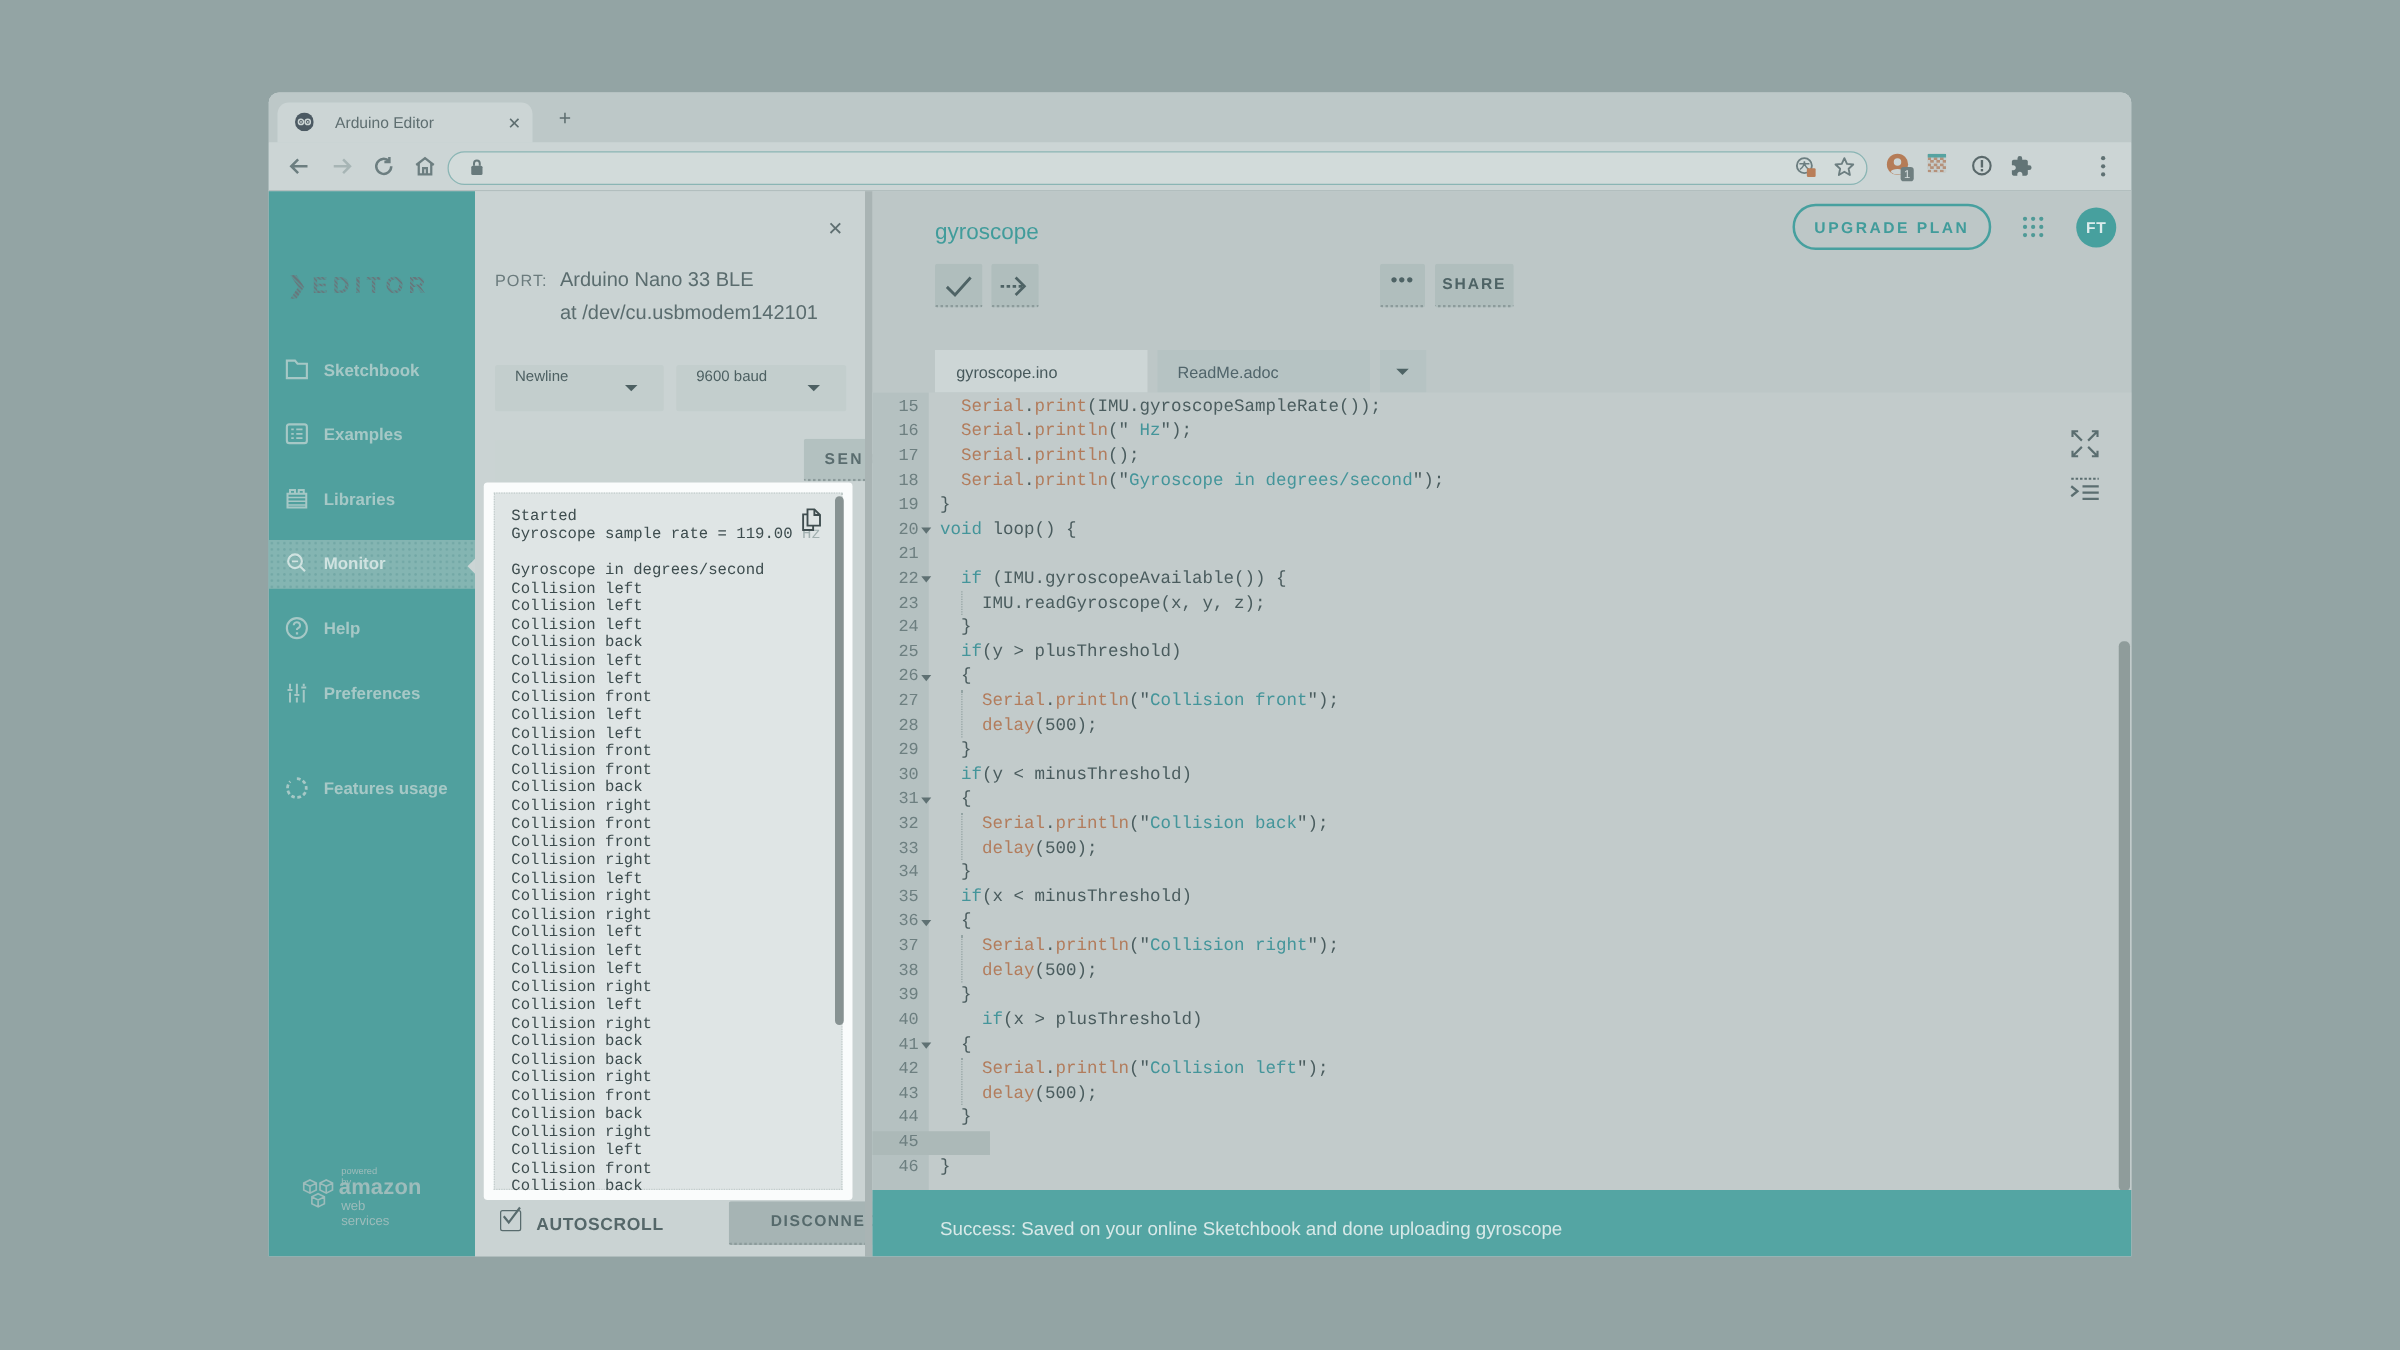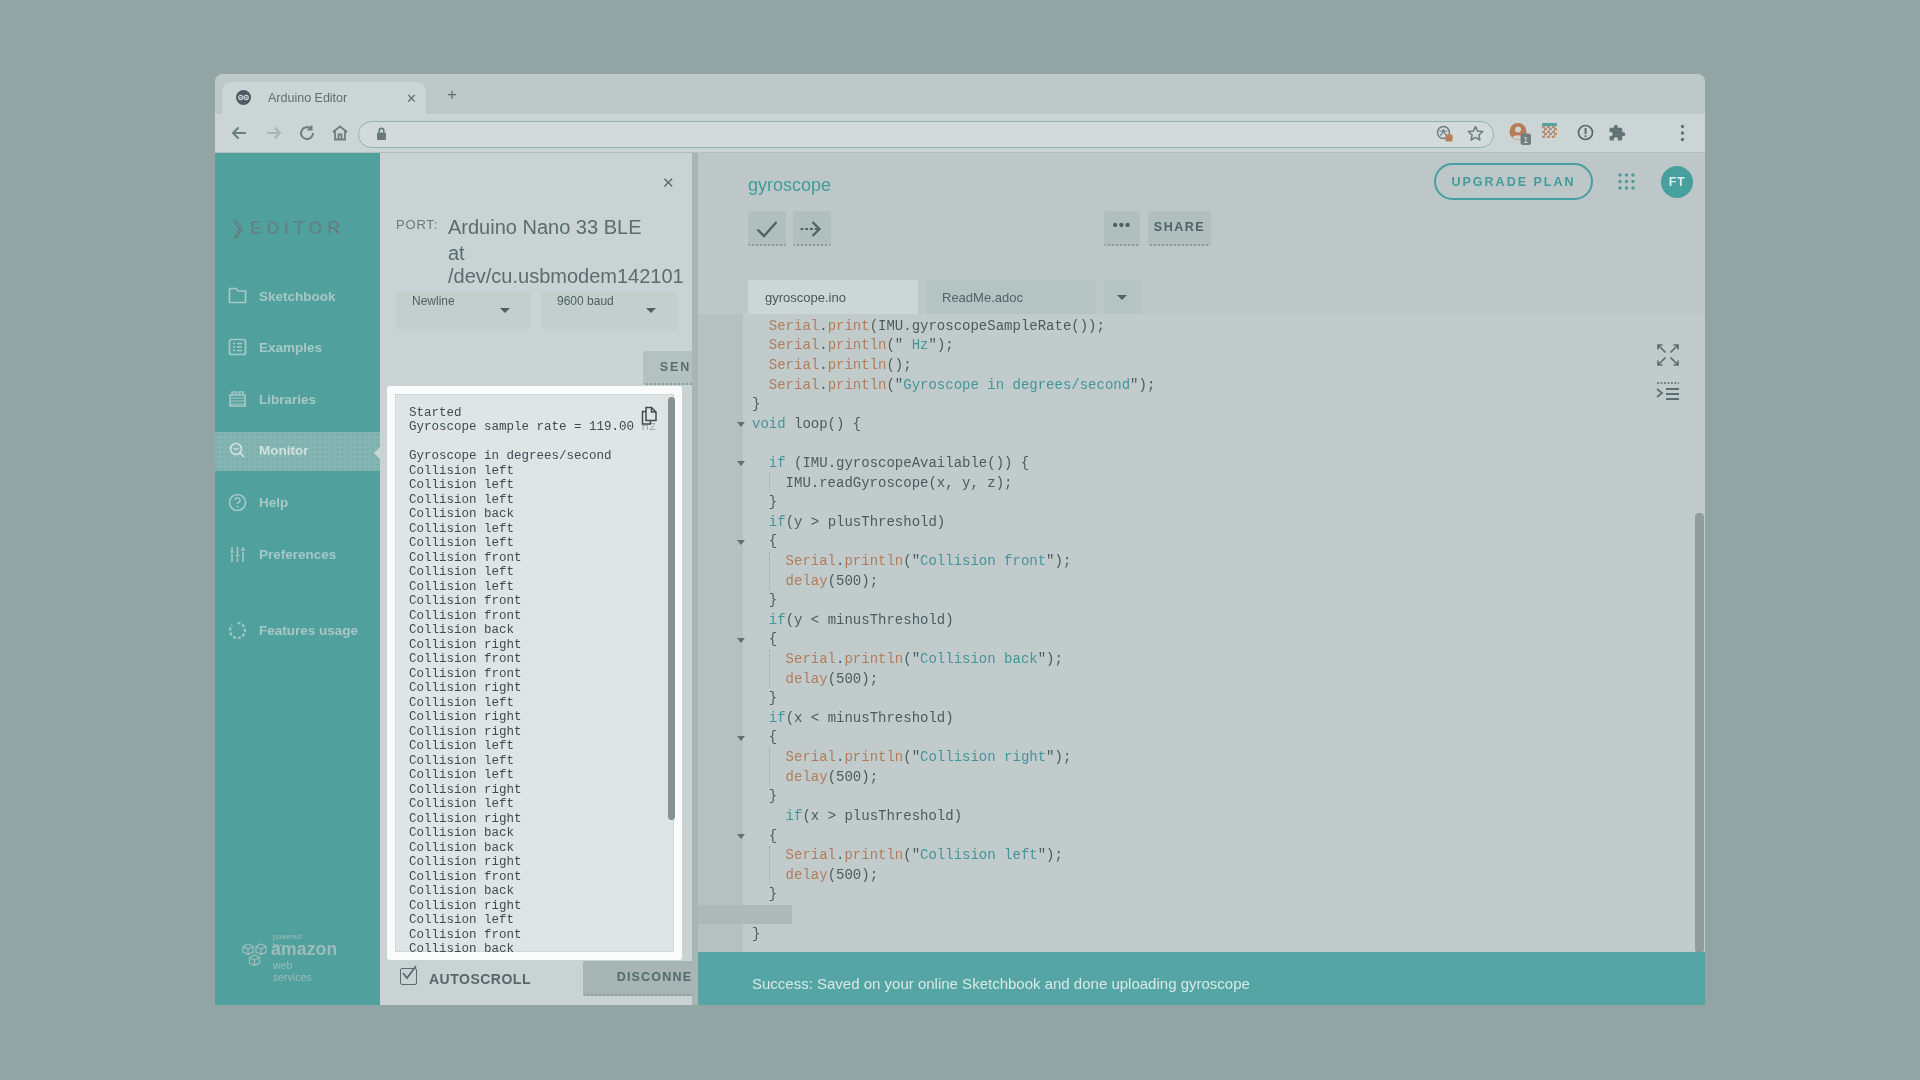--- a/index.html
+++ b/index.html
@@ -26,21 +26,21 @@
 .sbitem .ic { position:absolute; left:13px; top:2px; }
 .sbitem .lb { position:absolute; left:44px; top:4px; font-size:13.5px; font-weight:bold; }
 #active-band { position:absolute; left:0; top:279px; width:165px; height:39px; background:#84b5b2; background-image:radial-gradient(#73a8a6 0.9px, transparent 1.1px); background-size:5px 5px; }
 #notch { position:absolute; left:158.5px; top:293px; width:0; height:0; border-top:7px solid transparent; border-bottom:7px solid transparent; border-right:7px solid #ccd5d5; }
 #aws { position:absolute; left:24px; top:779px; color:#9dbcbb; }
 
 #mpanel { position:absolute; left:165px; top:0; width:311.5px; height:852px; background:#cad3d3; }
 #mdivider { position:absolute; left:476.5px; top:0; width:6.5px; height:852px; background:#a9b4b4; }
 #mclose { position:absolute; left:282px; top:21px; font-size:15px; color:#5f6f71; }
 .mlabel { font-size:13px; color:#6b7b7d; letter-spacing:0.8px; }
-.mval { font-size:20px; color:#5a6c6e; }
+.mval { font-size:16px; color:#5a6c6e; }
 .drop { position:absolute; background:#c3cecd; border-radius:2px; }
 .drop .dt { position:absolute; left:16px; top:2px; font-size:12px; font-weight:normal; color:#4d6062; }
 .caret { position:absolute; width:0; height:0; border-left:5px solid transparent; border-right:5px solid transparent; border-top:5.5px solid #4d6062; }
 #minput { position:absolute; left:16px; top:199px; width:188px; height:35px; background:#c9d3d2; border-radius:2px; }
 .btn { position:absolute; background:#b3c1c0; border-radius:2px; border-bottom:2px dotted #8c9b9b; color:#5a6d6f; font-weight:bold; text-align:center;margin-left:48px; }
 
 #chk { position:absolute; left:20px; top:815px; width:17px; height:17px; border:1.6px solid #586b6d; border-radius:2px; }
 #chklabel { position:absolute; left:49px; top:818px; font-size:14px; font-weight:bold; letter-spacing:0.5px; color:#556769;text-align:center; }
 #disconnect { left:155px; top:808px; width:162px; height:35px; font-size:12.5px; letter-spacing:1.2px; line-height:33px; background:#a6b4b4; color:#566a6c; }
 
@@ -270,20 +270,52 @@
       <div class="ebtn" style="left:406px;width:36px;font-size:15px;font-weight:bold;letter-spacing:1px;line-height:28px">•••</div>
       <div class="ebtn" style="left:450px;width:63px;font-size:12.5px;font-weight:bold;letter-spacing:1.5px;line-height:33px">SHARE</div>
       <div class="etab" id="tab1">gyroscope.ino</div>
       <div class="etab" id="tab2">ReadMe.adoc</div>
       <div class="etab" id="tab3">
           <div class="caret" style="left:13px;top:15px;border-top-color:#4e6365"></div>
         </div>
       <div id="codearea">
         <div id="gutter"></div>
         <div id="curline"></div>
+        <div id="lnums">15
+16
+17
+18
+19
+20
+21
+22
+23
+24
+25
+26
+27
+28
+29
+30
+31
+32
+33
+34
+35
+36
+37
+38
+39
+40
+41
+42
+43
+44
+45
+46</div>
         <div id="code">  <span class="o">Serial</span>.<span class="o">print</span>(IMU.gyroscopeSampleRate());
   <span class="o">Serial</span>.<span class="o">println</span>("<span class="t"> Hz</span>");
   <span class="o">Serial</span>.<span class="o">println</span>();
   <span class="o">Serial</span>.<span class="o">println</span>("<span class="t">Gyroscope in degrees/second</span>");
 }
 <span class="t">void</span> loop() {
 
   <span class="t">if</span> (IMU.gyroscopeAvailable()) {
     IMU.readGyroscope(x, y, z);
   }

